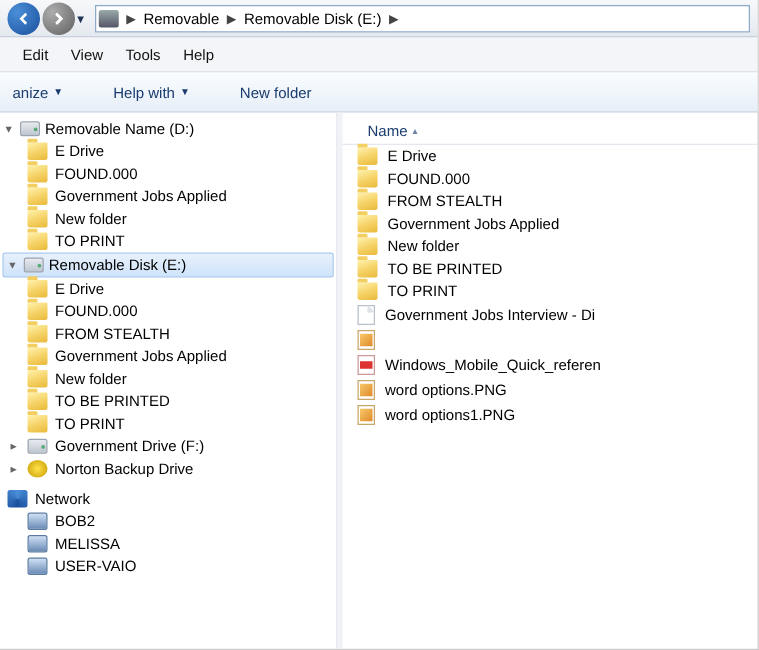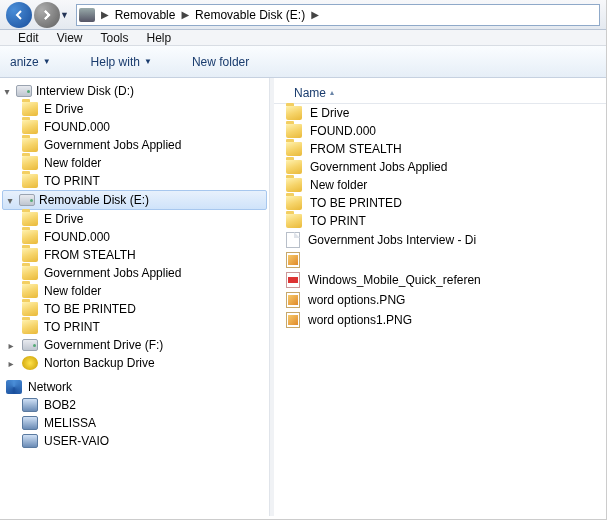--- a/index.html
+++ b/index.html
@@ -9,21 +9,21 @@
   .addr-row { height: 30px; background: linear-gradient(#f7f8fa,#e4e9f0); display: flex; align-items: center; padding: 3px 6px; border-bottom:1px solid #b8c4d4;}
   .nav-btn { width: 26px; height: 26px; border-radius: 50%; background: radial-gradient(circle at 30% 30%, #4a8ed8, #1a4f9c); margin-right: 2px; display:flex; align-items:center; justify-content:center; color:#cde; position:relative;}
   .nav-btn.disabled { filter: grayscale(1) brightness(1.3); }
   .nav-drop { width:12px; color:#235; font-size:9px; margin-left:-2px; margin-right:4px;}
   .addr-box { flex:1; height:22px; background:#fff; border:1px solid #8fa9c9; display:flex; align-items:center; padding:0 2px;}
   .addr-icon { width:16px; height:14px; background:linear-gradient(#9aa,#556); border-radius:2px; margin-right:4px;}
   .crumb { padding:0 4px; color:#000;}
   .crumb-sep { color:#444; font-size:10px; padding:0 2px;}
   
   
-  .menu-bar { height: 16px; background:#f3f5f8; display:flex; align-items:center; padding:0 10px; gap:2px; border-bottom:1px solid #d8dde4;}
+  .menu-bar { height: 28px; background:#f3f5f8; display:flex; align-items:center; padding:0 10px; gap:2px; border-bottom:1px solid #d8dde4;}
   .menu-item { padding:2px 8px; color:#111;}
   
   
   .toolbar { height: 32px; background: linear-gradient(#fafdff,#e6eef7); display:flex; align-items:center; padding:0 0px; border-bottom:1px solid #c6d1e0;}
   .tool-btn { padding:4px 10px; color:#1a3c6e; display:flex; align-items:center; gap:4px;}
   .tool-btn .drop { font-size:8px; color:#1a3c6e;}
   
   
   .main { display:flex; height: calc(520px - 30px - 20px - 32px); }
   .tree-pane { width: 270px; overflow-y:auto; overflow-x:hidden; position:relative; border-right:1px solid #e0e4ea; padding-top:4px;}
@@ -112,21 +112,21 @@
   </div>
 </div>
 
 <div class="main">
 
   <div class="tree-pane">
 
     <div class="tree-group-header">
       <span class="expander">▾</span>
       <div class="ico ico-drive"></div>
-      <span>Interview Disk (D:)</span>
+      <span>Removable Name (D:)</span>
     </div>
     <div class="tree-item">
         <div class="ico ico-folder"></div>
         <span>E Drive</span>
       </div>
     <div class="tree-item">
         <div class="ico ico-folder"></div>
         <span>FOUND.000</span>
       </div>
     <div class="tree-item">

